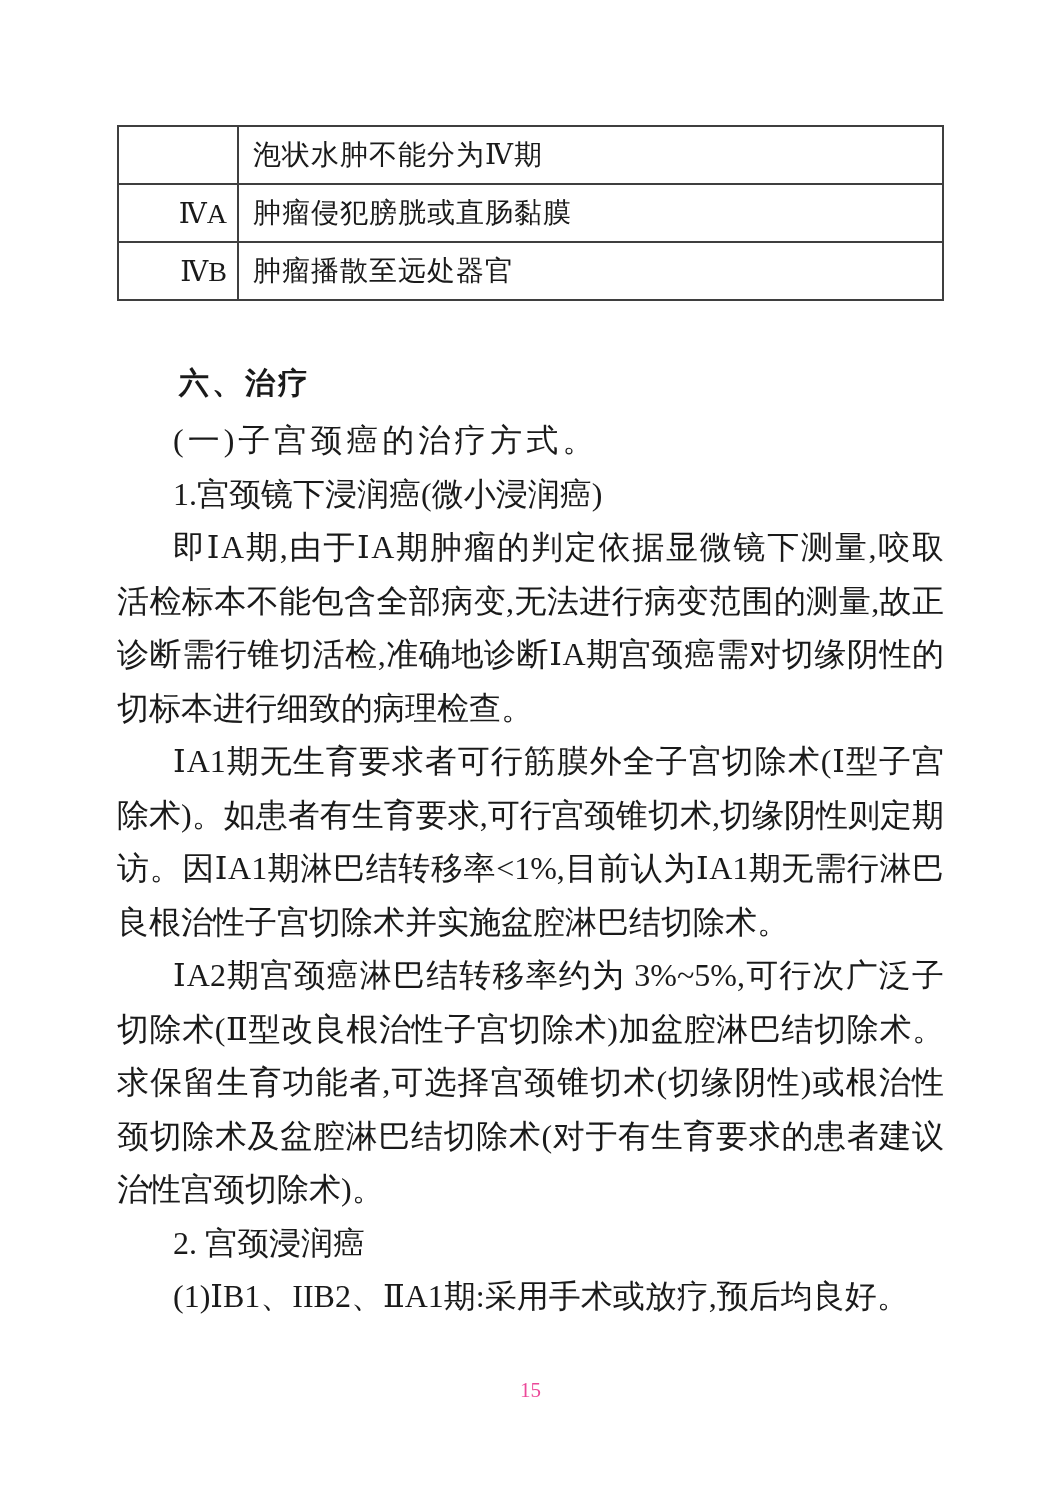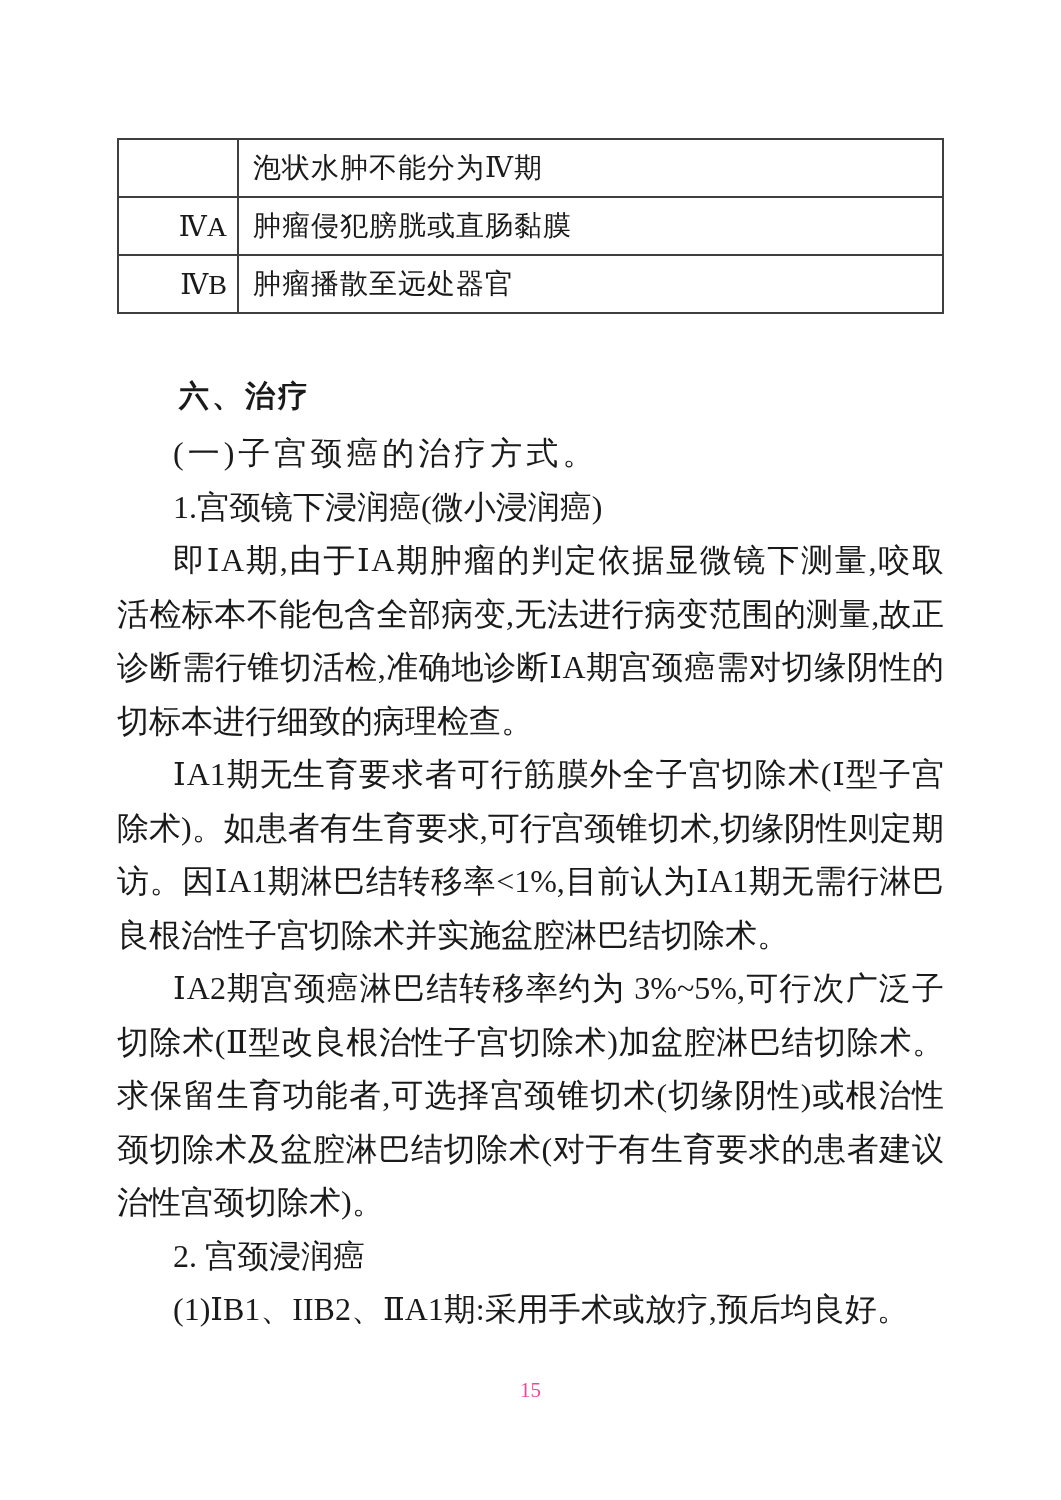--- a/index.html
+++ b/index.html
@@ -12,21 +12,21 @@
     width: 1061px;
     height: 1500px;
     background: #ffffff;
     overflow: hidden;
     color: #1a1a1a;
     font-family: "Liberation Serif", "DejaVu Serif", serif;
   }
   .content {
     position: absolute;
     left: 117px;
-    top: 138px;
+    top: 125px;
     width: 827px;
   }
   
   table.stage-table {
     border-collapse: collapse;
     table-layout: fixed;
     width: 827px;
   }
   table.stage-table td {
     border: 2px solid #3f3f3f;

